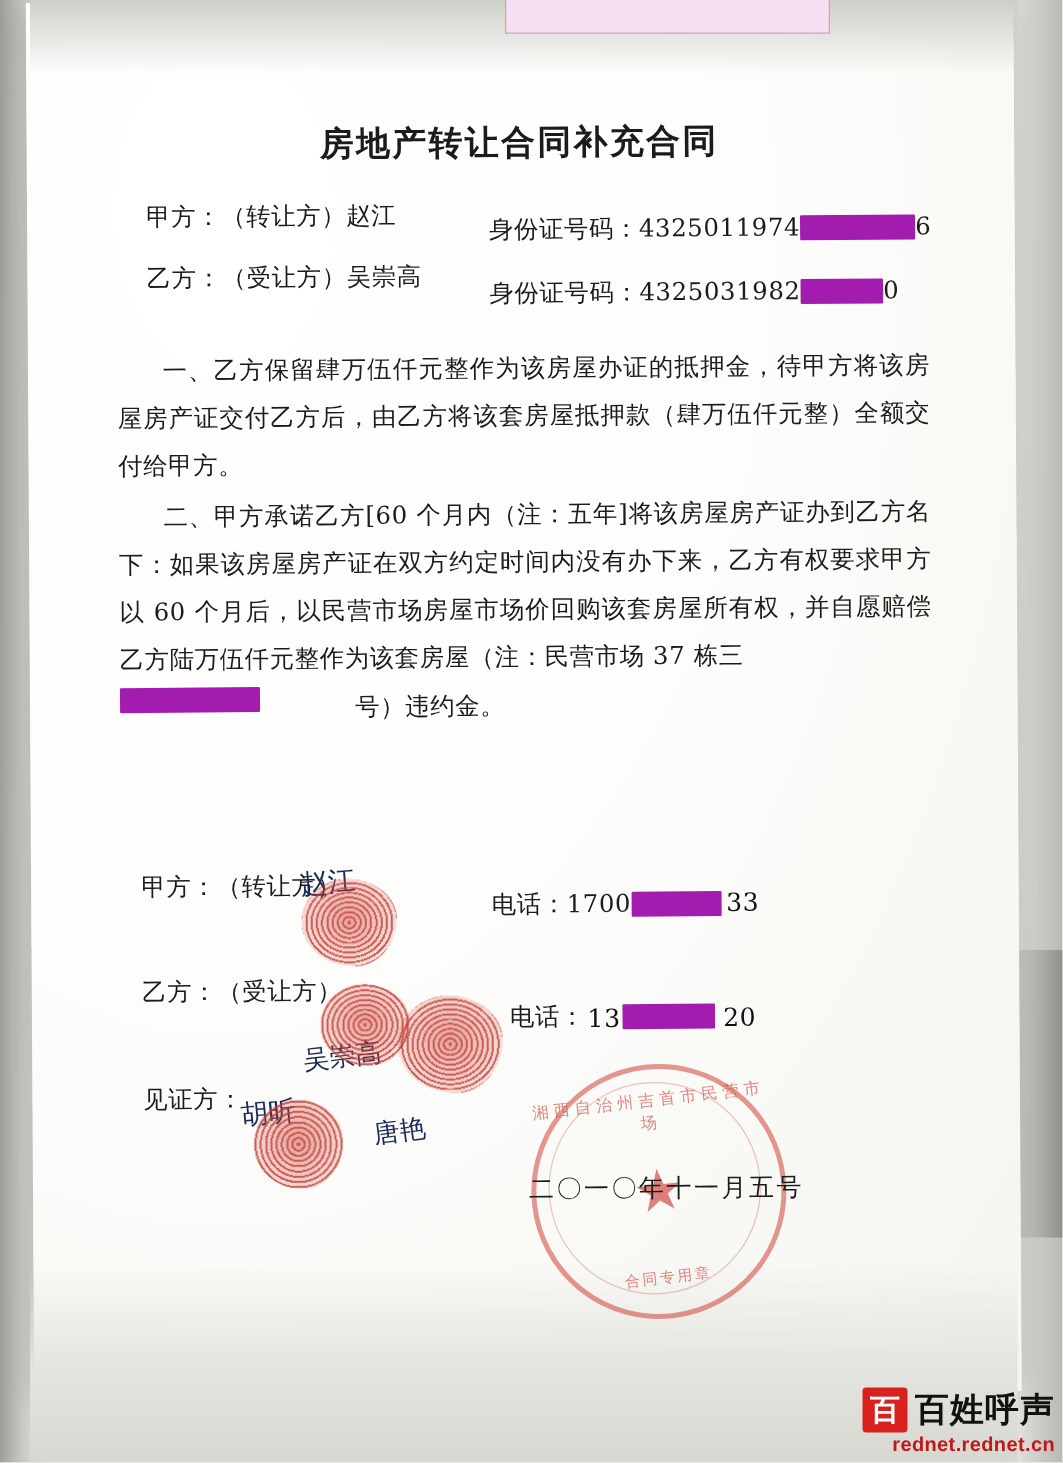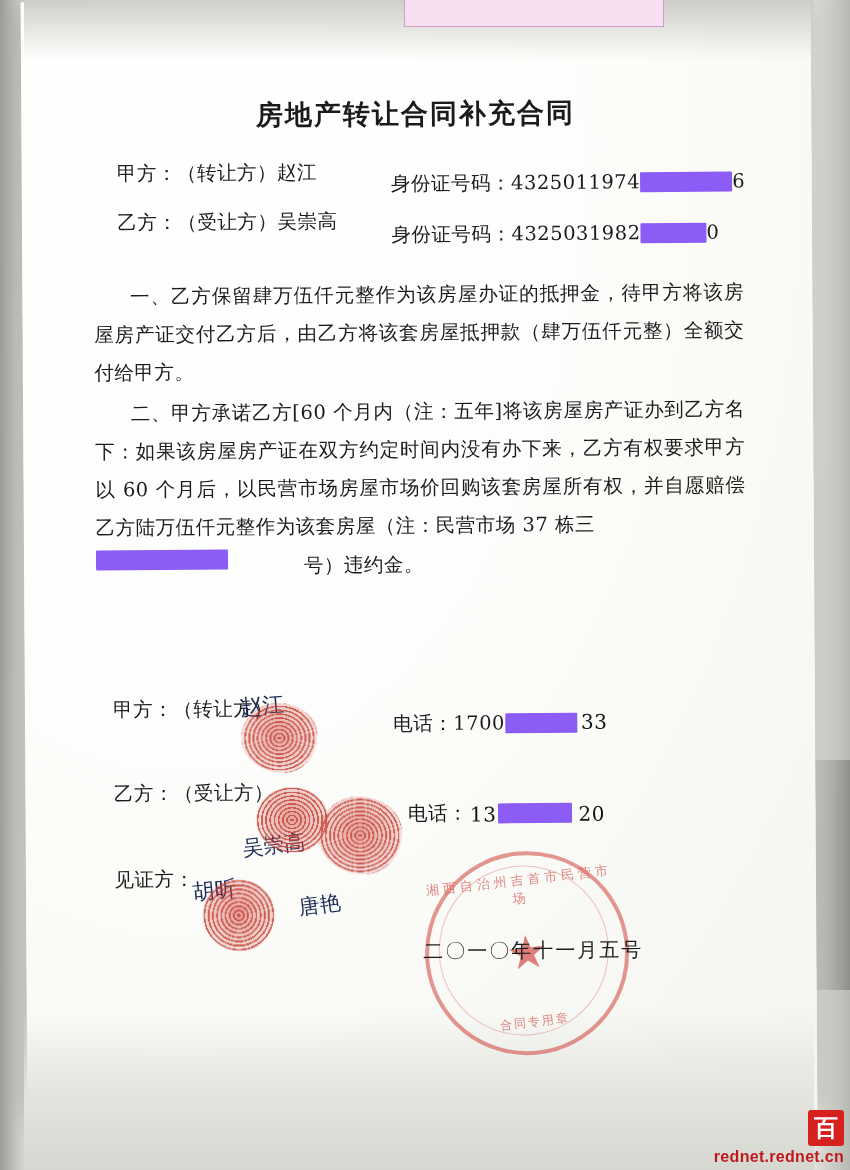--- a/index.html
+++ b/index.html
@@ -97,21 +97,21 @@
   .para {
     position: absolute;
     font-size: 19.5px;
     line-height: 38px;
     letter-spacing: 0.5px;
     font-family: "DejaVu Serif", serif;
     text-align: justify;
   }
   .redact {
     display: inline-block;
-    background: #8b5cf6;
+    background: #a21caf;
     color: transparent;
     border-radius: 1px;
     vertical-align: -2px;
   }
 
   
   .handwrite {
     position: absolute;
     font-family: "DejaVu Serif", serif;
     color: #111;
@@ -252,21 +252,21 @@
   </div>
 
   <div class="para" style="left:72px; top:276px; width:650px; text-indent:36px;">
     <span>一、</span><span>乙方保留肆万伍仟元整作为该房屋办证的抵押金，待甲方将该房屋房产证交付乙方后，由乙方将该套房屋抵押款（肆万伍仟元整）全额交付给甲方。</span>
   </div>
 
   <div class="para" style="left:72px; top:393px; width:650px; text-indent:36px;">
     <span>二、</span><span>甲方承诺乙方[60 个月内（注：五年]将该房屋房产证办到乙方名下：如果该房屋房产证在双方约定时间内没有办下来，乙方有权要求甲方以 60 个月后，以民营市场房屋市场价回购该套房屋所有权，并自愿赔偿乙方陆万伍仟元整作为该套房屋（注：民营市场 37 栋三</span>
   </div>
   <div class="para" style="left:72px; top:546px; width:650px;">
-    <span class="redact" style="width:132px;height:20px;font-style:italic;">XXXXXXXX</span><span style="display:inline-block;width:76px;"></span><span>号）违约金。</span>
+    <span class="redact" style="width:112px;height:20px;font-style:italic;">XXXXXXXX</span><span style="display:inline-block;width:76px;"></span><span>号）违约金。</span>
   </div>
 
   <div class="line" style="left:88px; top:694px;">甲方：（转让方）</div>
   <div class="handwrite ink-blue" style="left:215px; top:690px; font-size:22px;">赵江</div>
   <div class="line" style="left:368px; top:710px;">
     <span>电话：</span><span>1700</span><span class="redact" style="width:72px;height:20px;">XXXXX</span><span class="handwrite" style="position:relative; top:0; left:4px; transform:rotate(-3deg);">33</span>
   </div>
 
   <div class="line" style="left:88px; top:778px;">乙方：（受让方）</div>
   <div class="handwrite ink-blue" style="left:216px; top:830px; font-size:21px; transform:rotate(-6deg);">吴崇高</div>
@@ -289,15 +289,16 @@
     <div class="star">★</div>
     <div class="arc-bottom">合同专用章</div>
   </div>
 
   <div class="date-line" style="left:396px; top:938px;">二〇一〇年十一月五号</div>
 </div>
 
 <div id="watermark">
   <div class="wm-row">
     <div class="wm-badge">百</div>
+    <div class="wm-text">百姓呼声</div>
   </div>
   <div class="wm-url">rednet.rednet.cn</div>
 </div>
 
 </body></html>

